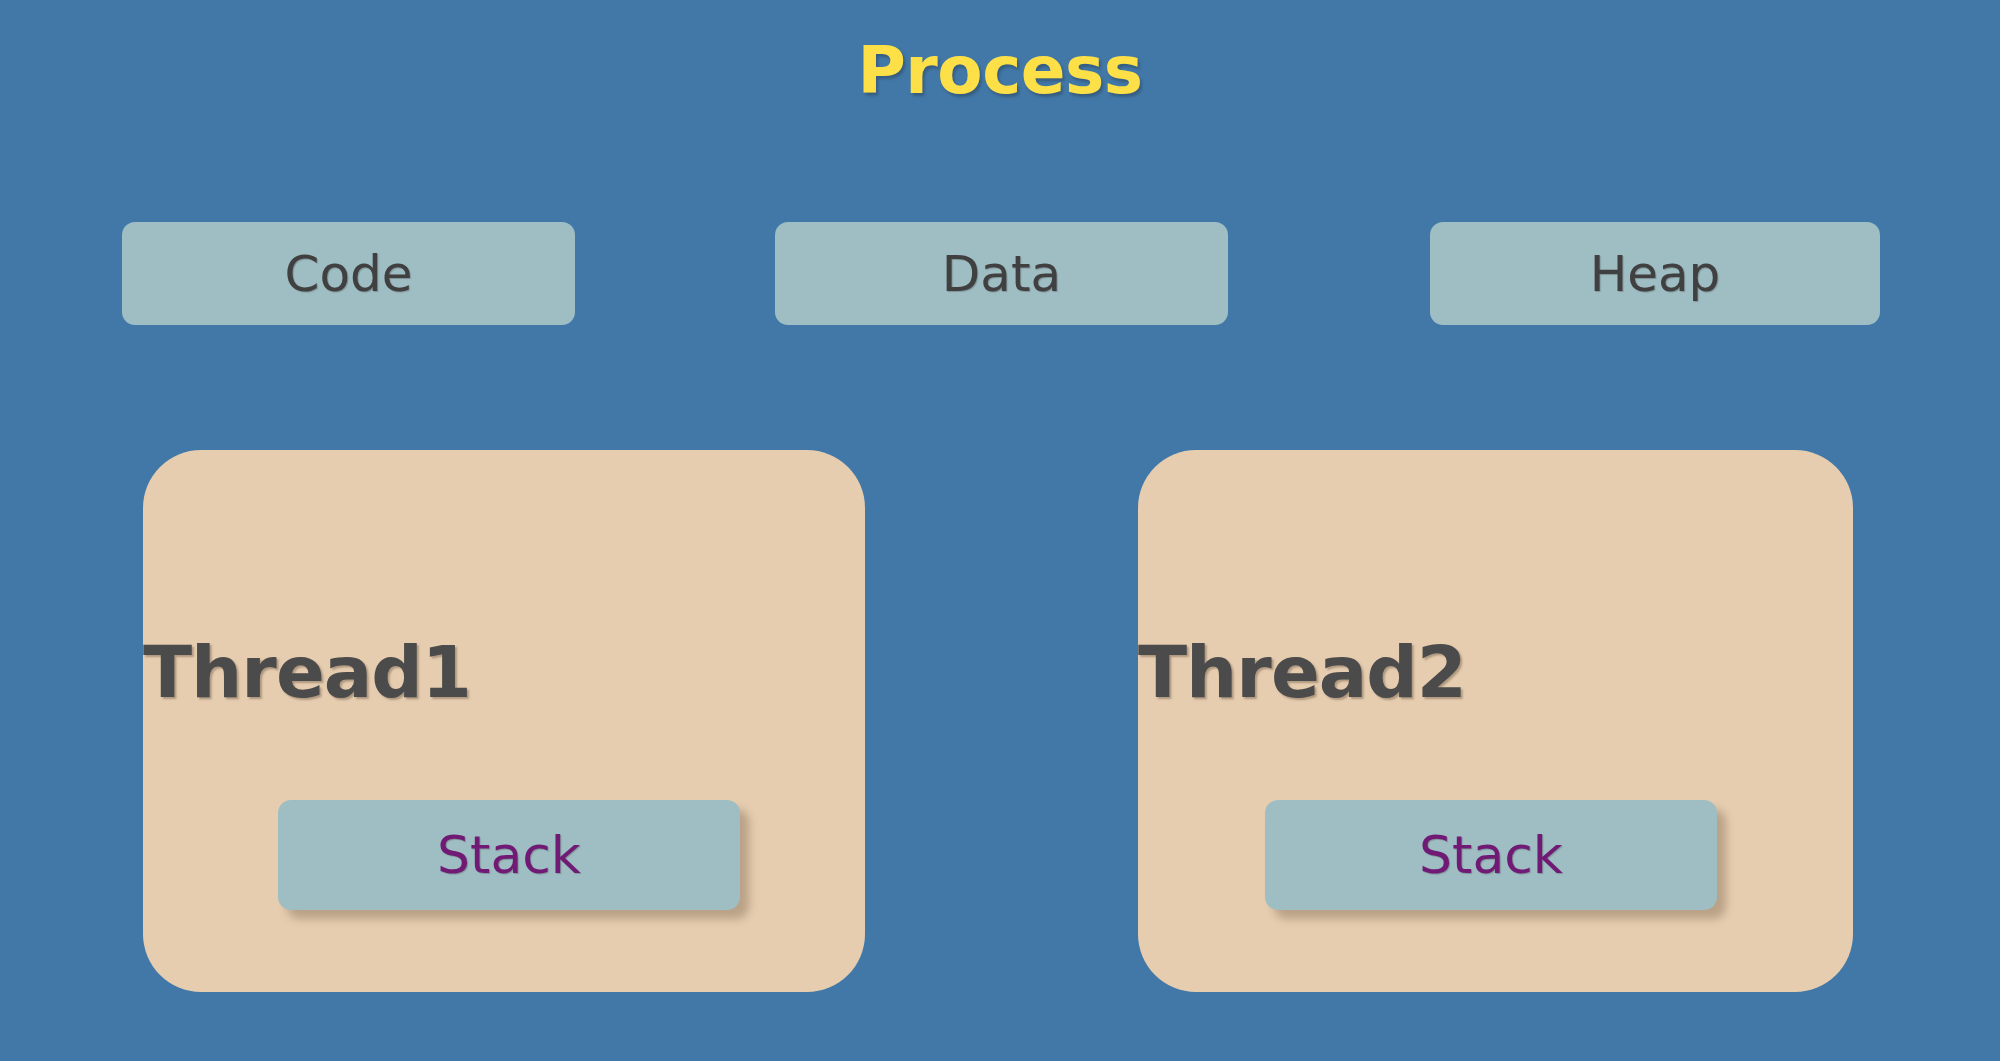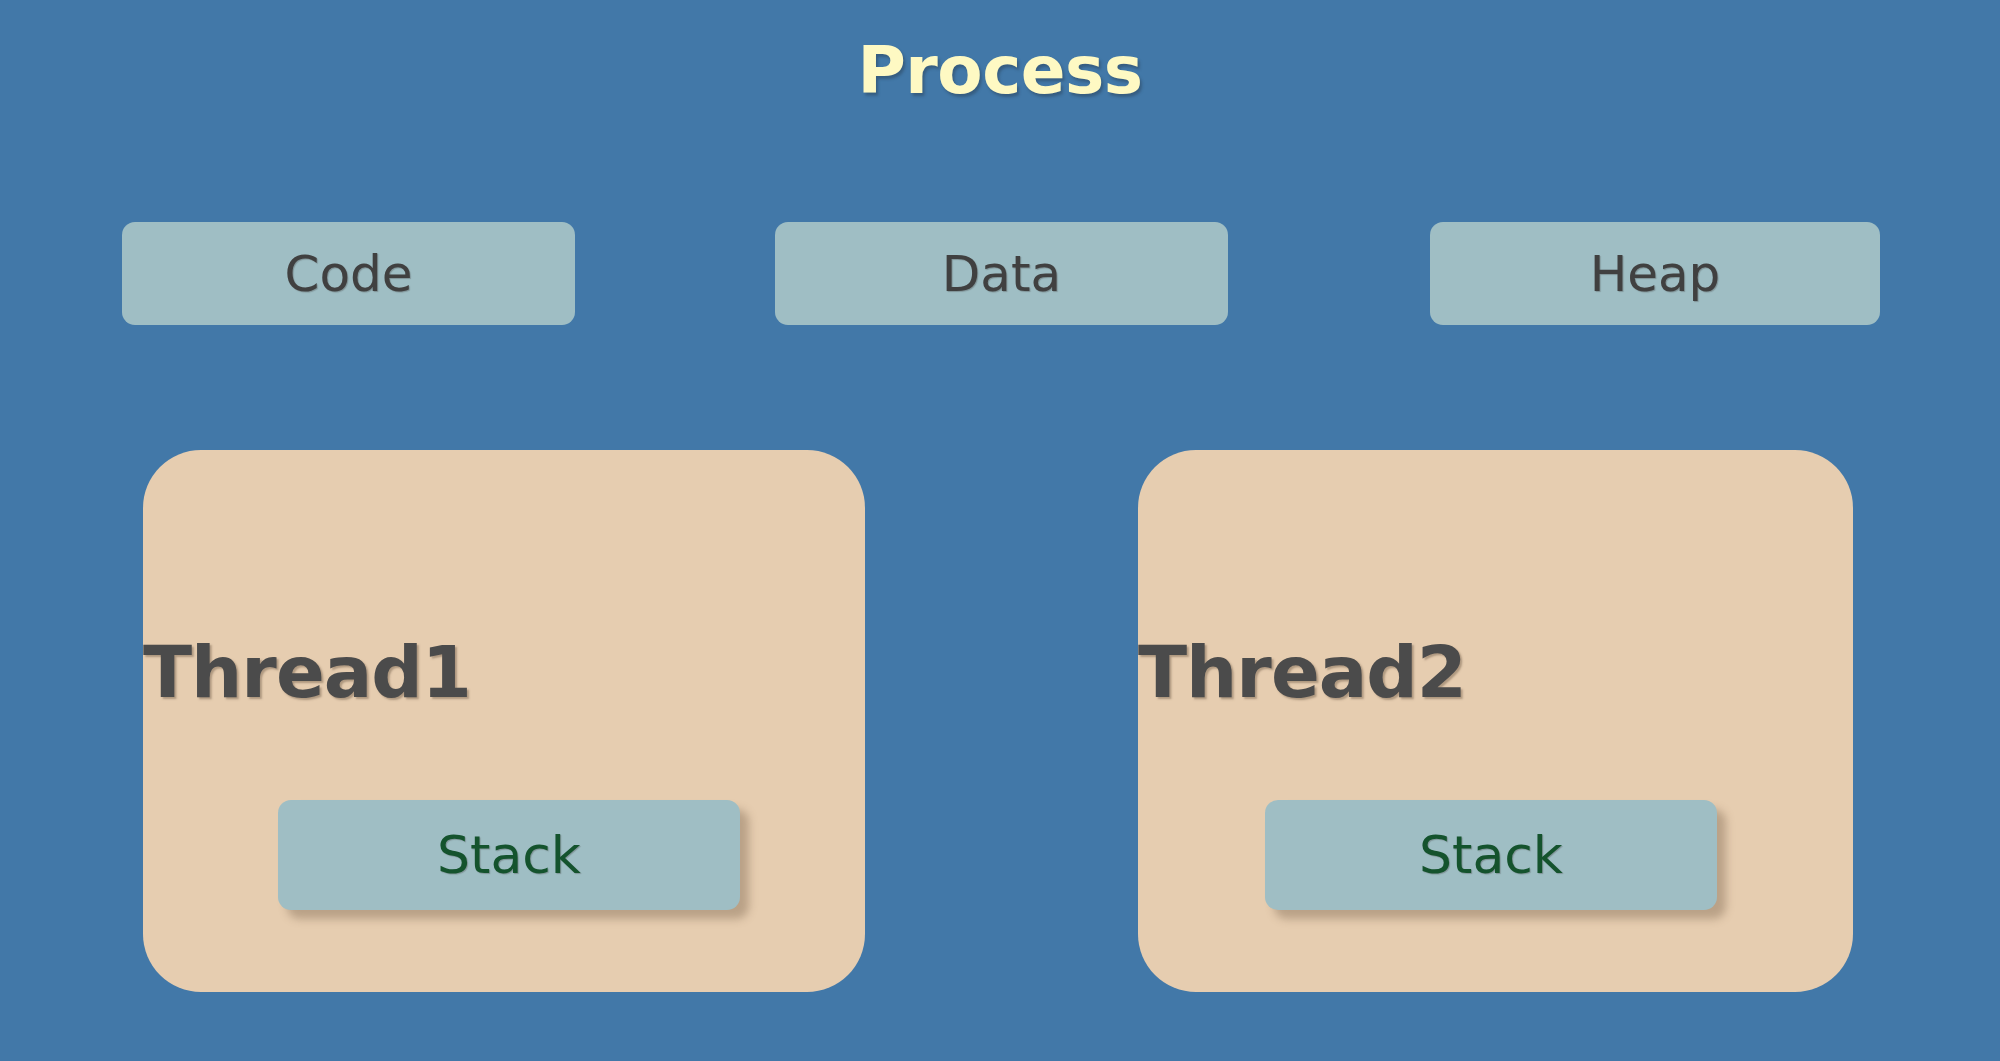--- a/index.html
+++ b/index.html
@@ -24,21 +24,21 @@
   
   .process-title {
     position: absolute;
     left: 0;
     top: 38px;
     width: 2000px;
     text-align: center;
     font-family: "DejaVu Sans", sans-serif;
     font-size: 66px;
     font-weight: bold;
-    color: #fef9c3;
+    color: #fde047;
     letter-spacing: -0.5px;
     text-shadow: 2px 3px 3px rgba(40, 60, 80, 0.45);
     line-height: 1;
   }
 
   
   .segment-box {
     position: absolute;
     height: 103px;
     background: #9fbec4;
@@ -99,21 +99,21 @@
     align-items: center;
     justify-content: center;
   }
   #stack-box-1 { left: 135px; width: 462px; }
   #stack-box-2 { left: 127px; width: 452px; }
 
   .stack-label {
     font-family: "DejaVu Sans", sans-serif;
     font-size: 52px;
     font-weight: normal;
-    color: #14532d;
+    color: #701a75;
     letter-spacing: 0px;
     text-shadow: 1px 1px 1px rgba(70, 70, 70, 0.35);
     line-height: 1;
   }
 </style>
 </head>
 <body>
 
 <div id="diagram-canvas">
 

